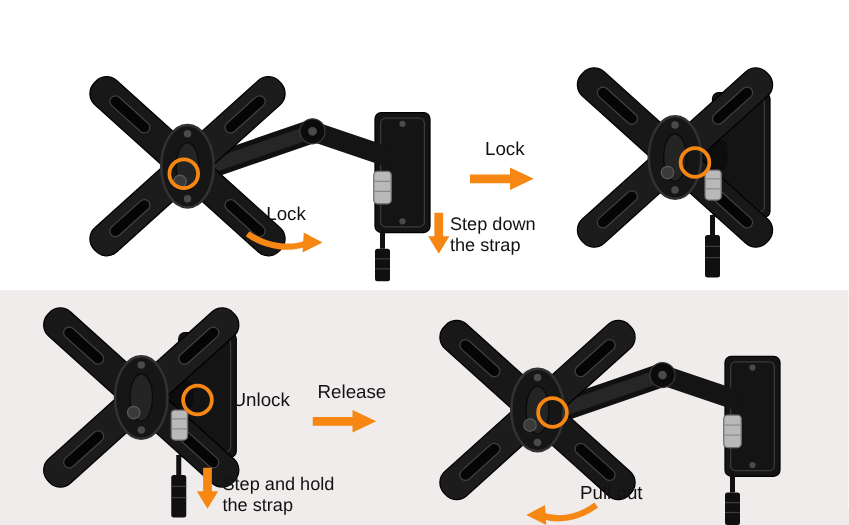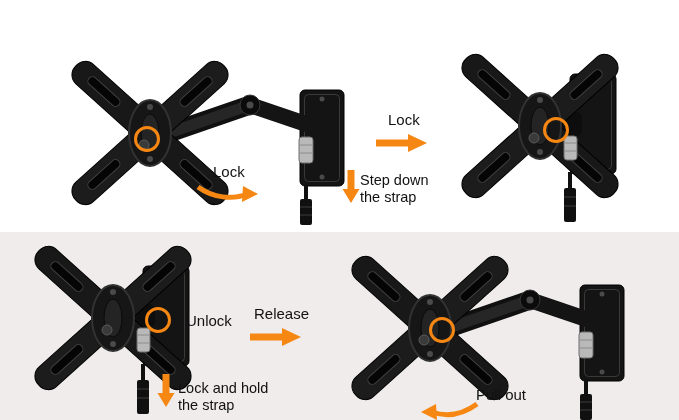--- a/index.html
+++ b/index.html
@@ -39,21 +39,21 @@
     white-space:nowrap;
   }
   .lbl2{
     position:absolute;color:var(--label-color,#111111);font-size:14.5px;line-height:1.2;z-index:4;
     white-space:nowrap;
   }
   #lbl-stow{left:213px;top:163px;}
   #lbl-lock{left:388px;top:111px;}
   #lbl-release{left:186px;top:312px;}
   #lbl-unlock{left:254px;top:305px;}
-  #lbl-pullout{left:476px;top:386px;}
+  #lbl-pullout{left:464px;top:386px;}
   #lbl-pulldown{left:360px;top:172px;}
   #lbl-pullhold{left:178px;top:380px;}
   .arrow{position:absolute;z-index:4;}
   #arr-lock{left:376px;top:133px;}
   #arr-unlock{left:250px;top:327px;}
   #arr-pulldown{left:342px;top:170px;}
   #arr-pullhold{left:157px;top:374px;}
   #arr-stow{left:195px;top:182px;}
   #arr-pullout{left:420px;top:399px;}
 </style>
@@ -161,21 +161,21 @@
   <div class="lbl" id="lbl-lock">Lock</div>
   <div class="lbl" id="lbl-release">Unlock</div>
   <div class="lbl" id="lbl-unlock">Release</div>
   <div class="lbl" id="lbl-pullout">Pull out</div>
 
   <div class="lbl2" id="lbl-pulldown">
     <span style="display:block">Step down</span>
     <span style="display:block">the strap</span>
   </div>
   <div class="lbl2" id="lbl-pullhold">
-    <span style="display:block">Lock and hold</span>
+    <span style="display:block">Step and hold</span>
     <span style="display:block">the strap</span>
   </div>
 
   <svg class="arrow" id="arr-lock" width="52" height="20" viewBox="0 0 52 20">
     <polygon points="0,6.5 32,6.5 32,1 51,10 32,19 32,13.5 0,13.5" style="fill:var(--accent,#f68712)"></polygon>
   </svg>
   <svg class="arrow" id="arr-unlock" width="52" height="20" viewBox="0 0 52 20">
     <polygon points="0,6.5 32,6.5 32,1 51,10 32,19 32,13.5 0,13.5" style="fill:var(--accent,#f68712)"></polygon>
   </svg>
   <svg class="arrow" id="arr-pulldown" width="18" height="34" viewBox="0 0 18 34">

